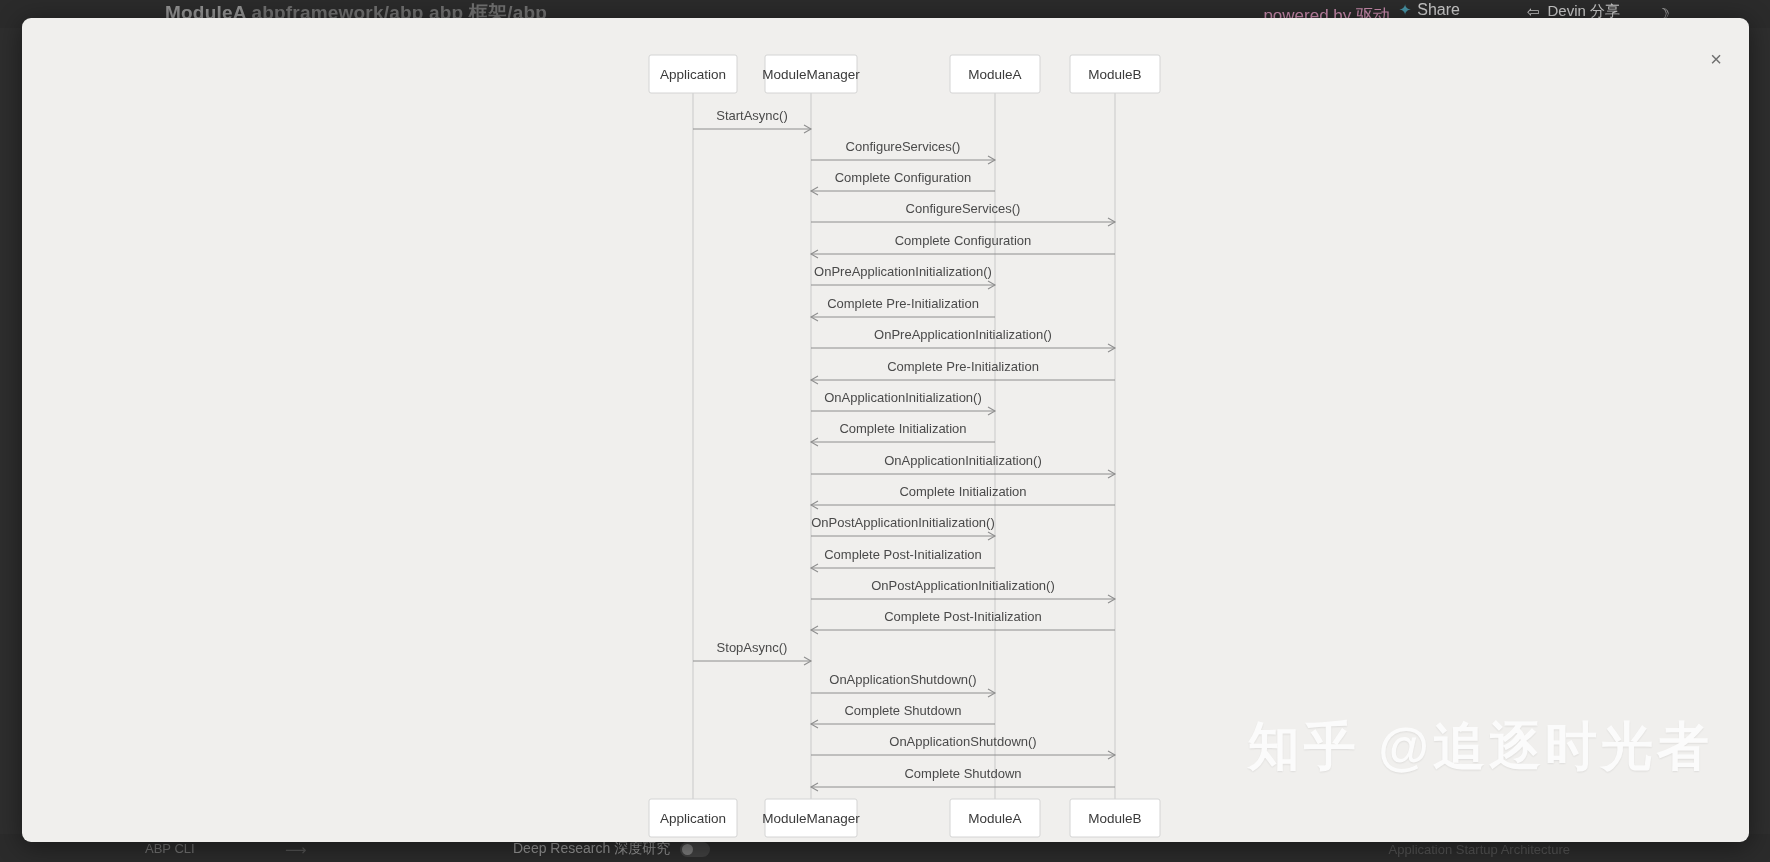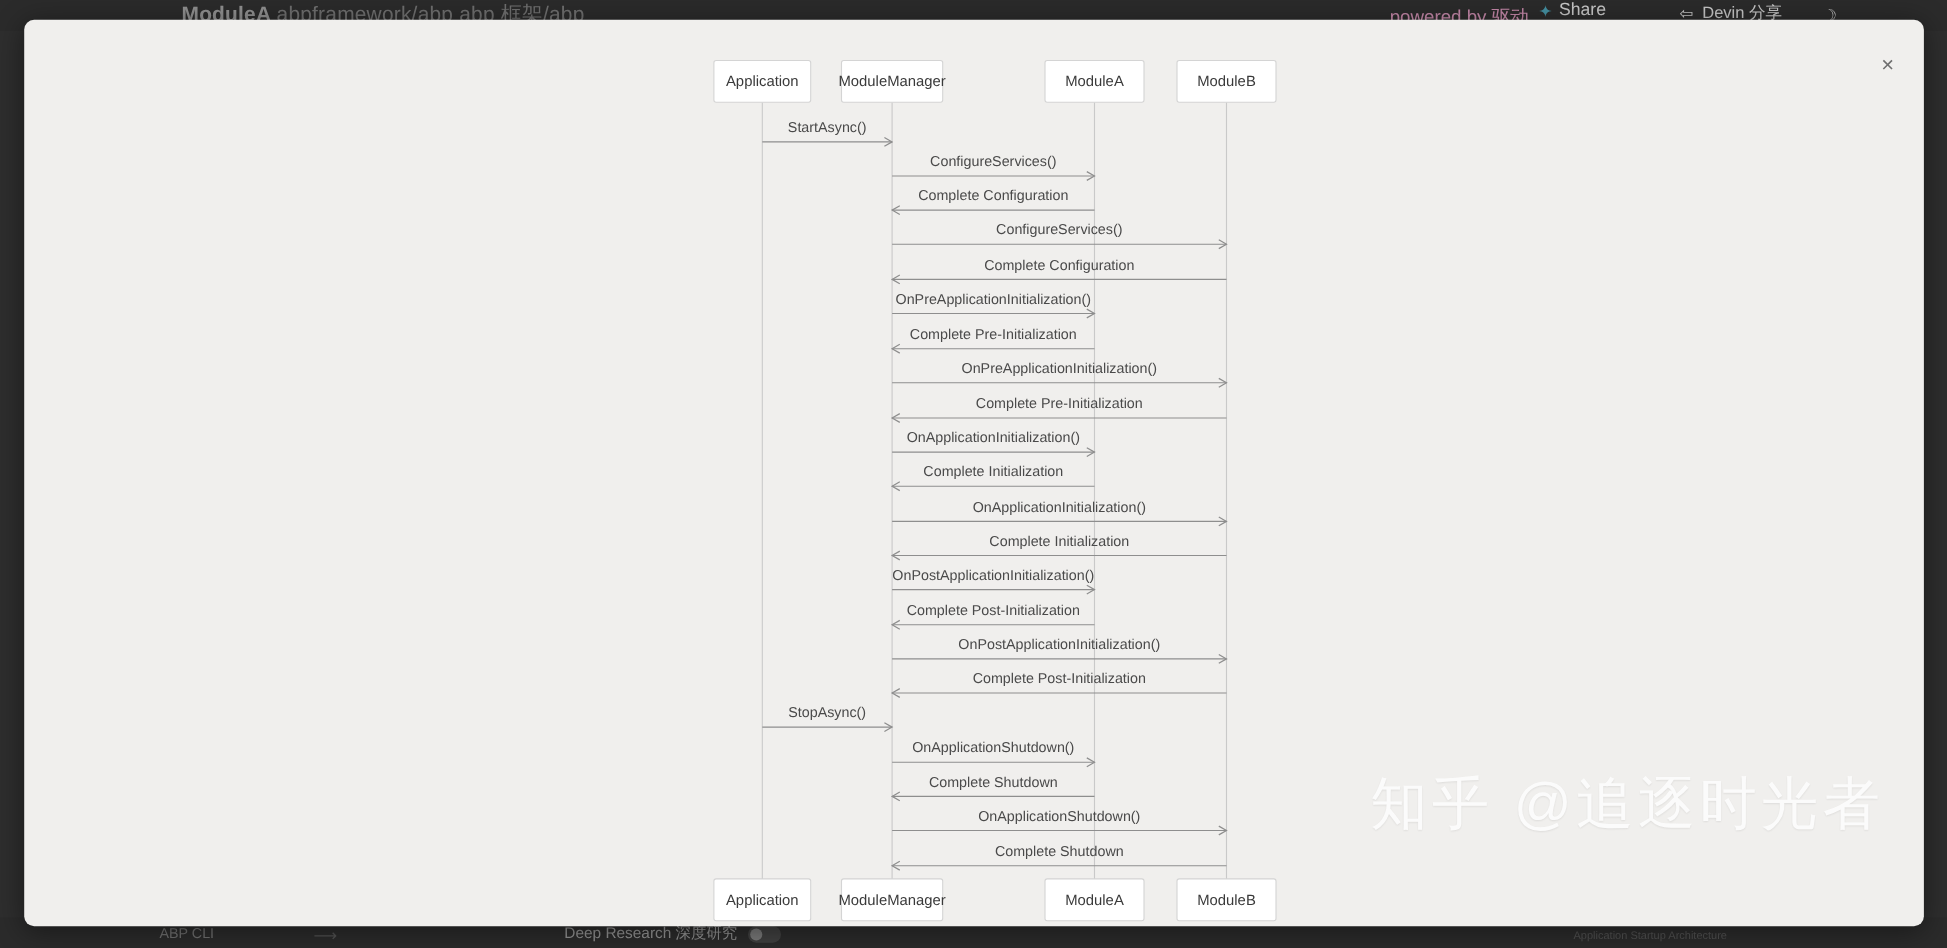--- a/index.html
+++ b/index.html
@@ -20,21 +20,21 @@
     background: #2b2b2b;
     display: flex; align-items: center;
   }
   #bg-title {
     position: absolute; left: 165px; top: 0px;
     font-size: 19px; letter-spacing: .2px;
     color: #cfcfcf; opacity: .62;
     white-space: nowrap;
     font-weight: 600;
   }
-  #bg-title .sub { font-weight: 400; color: #9a9a9a; }
+  #bg-title .sub { font-weight: 700; color: #9a9a9a; }
   #bg-powered {
     position: absolute; right: 380px; top: 4px;
     font-size: 17px; color: #f9a8d4; opacity: .75; white-space: nowrap;
   }
   #bg-devin {
     position: absolute; right: 310px; top: 1px;
     font-size: 16px; color: #e4e4e4; opacity: .85; white-space: nowrap;
     display: flex; align-items: center; gap: 6px;
   }
   #bg-devin .glyph { color: #4aa3b8; font-size: 15px; }
@@ -64,21 +64,21 @@
   #bg-toggle {
     width: 30px; height: 15px; border-radius: 8px;
     background: #4a4a4a; position: relative; display: inline-block;
   }
   #bg-toggle::after {
     content: ""; position: absolute; left: 2px; top: 2px;
     width: 11px; height: 11px; border-radius: 50%; background: #9b9b9b;
   }
   #bg-appstartup {
     position: absolute; right: 200px; bottom: 5px;
-    font-size: 10px; color: #7d7d7d; opacity: .45; white-space: nowrap; margin-top: 32px;
+    font-size: 13px; color: #7d7d7d; opacity: .45; white-space: nowrap; margin-top: 32px;
   }
   #bg-arrow-btn {
     position: absolute; left: 285px; bottom: 3px;
     font-size: 15px; color: #777; opacity: .5;
   }
 
   
   #modal {
     position: absolute;
     left: 22px; top: 18px;
@@ -92,27 +92,27 @@
     position: absolute; right: 20px; top: 28px;
     width: 26px; height: 26px;
     display: flex; align-items: center; justify-content: center;
     font-size: 20px; color: #6f6f6f; cursor: pointer;
     line-height: 1; font-weight: 300;
     user-select: none;
   }
 
   
   #watermark {
-    position: absolute; right: 36px; bottom: 76px;
+    position: absolute; right: 36px; bottom: 60px;
     font-size: 52px; letter-spacing: 4px;
     color: #ffffff; opacity: .78;
     text-shadow: 0 1px 2px rgba(0,0,0,.10);
     white-space: nowrap;
     pointer-events: none;
-    font-weight: 400;
+    font-weight: 700;
   }
 
   
   #diagram-wrap {
     position: absolute; left: 0; top: 0; width: 1727px; height: 824px;
   }
   #seq-svg { display: block; }
 
   .pbox-rect {
     fill: #ffffff; stroke: #d4d4d4; stroke-width: 1;

